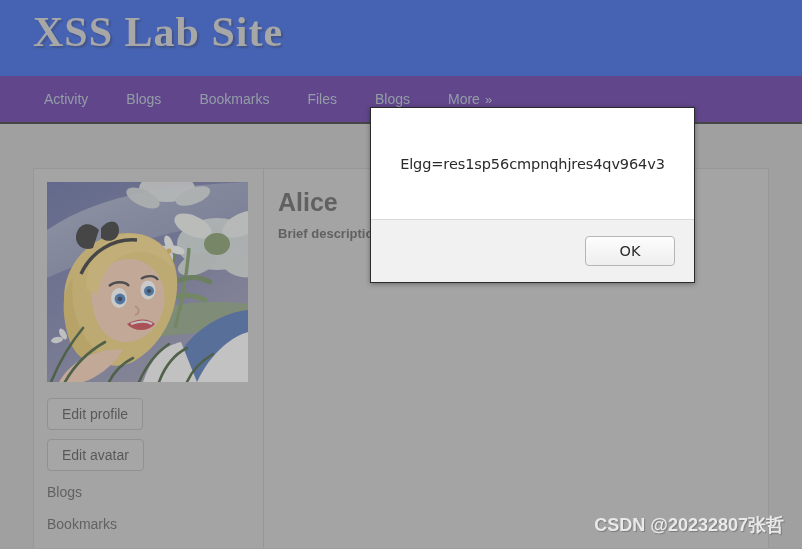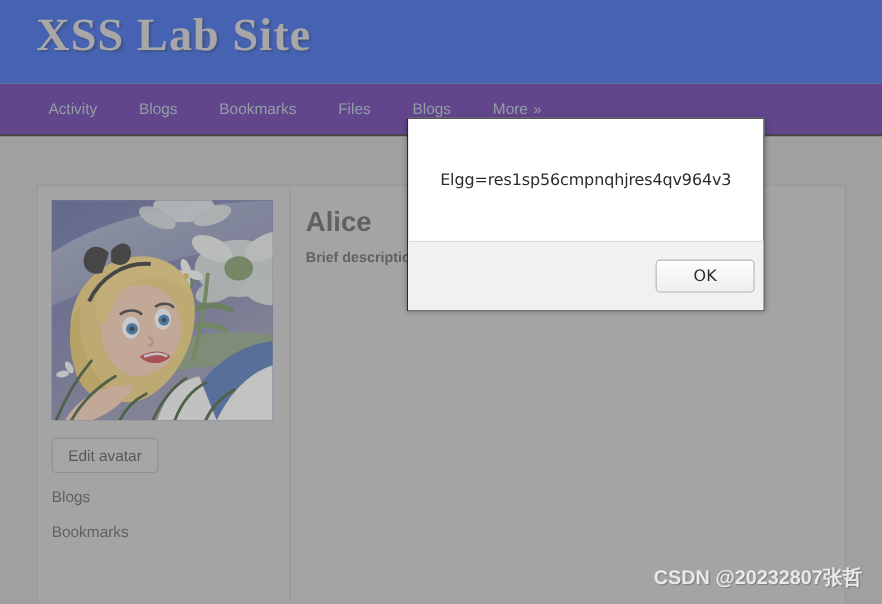--- a/index.html
+++ b/index.html
@@ -183,21 +183,21 @@
     white-space: nowrap;
     letter-spacing: -0.1px;
   }
   .modal-footer {
     height: 63px;
     background: #f1f1f1;
     border-top: 1px solid #dadada;
     display: flex;
     align-items: center;
     justify-content: flex-end;
-    padding-right: 8px;
+    padding-right: 19px;
     box-sizing: border-box;
   }
   .modal-ok {
     min-width: 90px;
     padding: 6px 10px;
     font-size: 14.5px;
     font-family: "DejaVu Sans", sans-serif;
     color: #2b2b2b;
     background: linear-gradient(#fdfdfd, #eeeeee);
     border: 1px solid #b6b6b6;
@@ -344,20 +344,21 @@
               <path d="M62,200 C68,188 78,180 86,176"></path>
             </g>
             <g fill="#f2f4f1" opacity="0.95">
               <ellipse cx="16" cy="152" rx="3" ry="6" transform="rotate(-30 16 152)"></ellipse>
               <ellipse cx="10" cy="158" rx="6" ry="3" transform="rotate(-10 10 158)"></ellipse>
             </g>
           </svg>
         </div>
 
         <div class="profile-buttons">
+          <div class="btn">Edit profile</div>
           <div class="btn">Edit avatar</div>
         </div>
 
         <div class="sidebar-links">
           <div class="sidebar-link">Blogs</div>
           <div class="sidebar-link">Bookmarks</div>
         </div>
       </div>
 
       <div class="profile-main">

